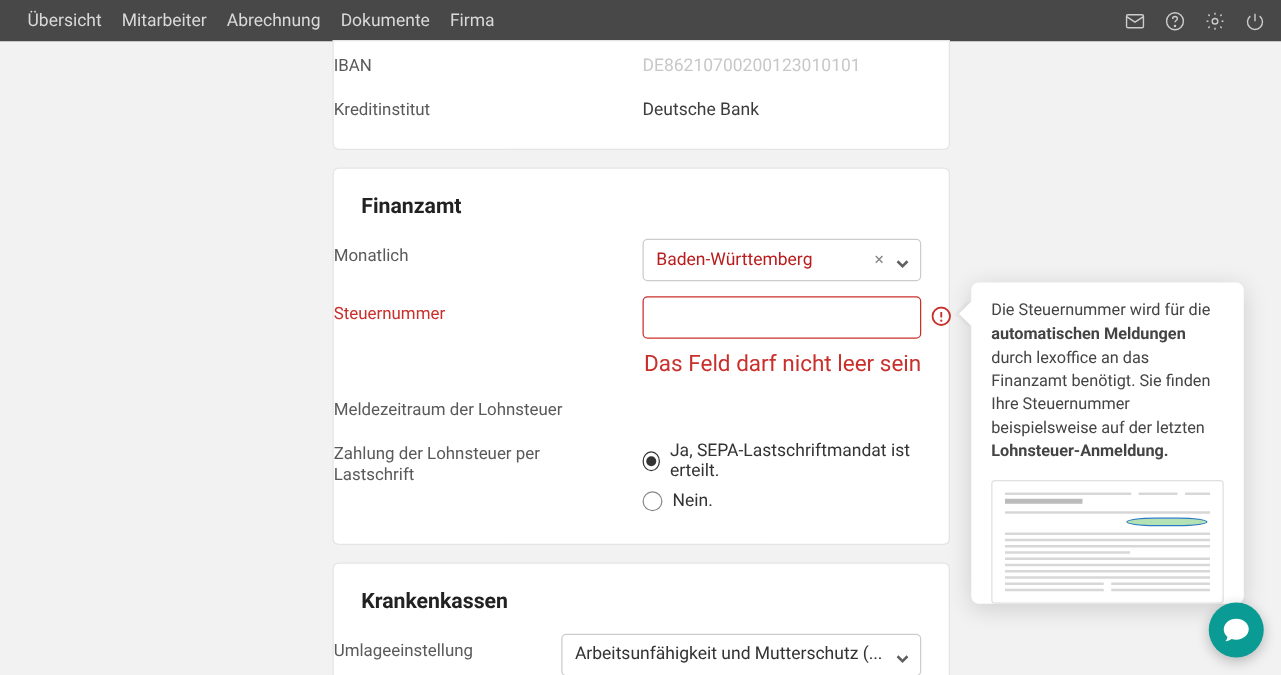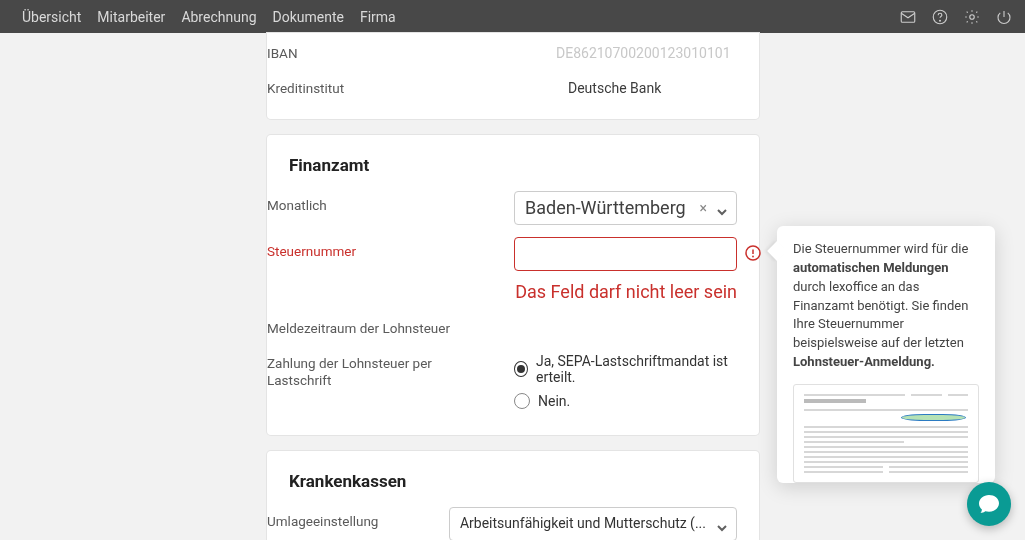--- a/index.html
+++ b/index.html
@@ -14,22 +14,22 @@
   .nav-icons svg{width:18px;height:18px;stroke:#ccc;fill:none;stroke-width:1.5;}
   
   .main{margin-left:267px;width:492px;}
   .card{background:#fff;border-radius:4px;box-shadow:0 0 0 1px #e4e4e4;margin-bottom:16px;}
   .card.cut{border-top-left-radius:0;border-top-right-radius:0;}
   .card h2{font-size:17px;font-weight:700;color:#222;padding:20px 22px 10px 22px;}
   .row{display:flex;align-items:flex-start;padding:6px 22px 6px 0;}
   .row .lbl{width:247px;text-align:left;padding-right:18px;color:#5a5a5a;font-size:13.5px;padding-top:6px;line-height:1.25;}
   .row .lbl.err{color:#c9302c;}
   .row .ctrl{flex:1;position:relative;}
-  .val-static{color:#3c3c3c;font-size:14px;padding-top:6px;display:block;margin-left:42px;}
-  select,input[type=text]{width:100%;height:34px;border:1px solid #ccc;border-radius:4px;padding:0 10px;font-size:18px;background:#fff;color:#404040;font-family:inherit;}
+  .val-static{color:#3c3c3c;font-size:14px;padding-top:6px;display:block;}
+  select,input[type=text]{width:100%;height:34px;border:1px solid #ccc;border-radius:4px;padding:0 10px;font-size:14px;background:#fff;color:#b91c1c;font-family:inherit;}
   .combo{position:relative;}
   .combo-clear{position:absolute;right:30px;top:9px;cursor:pointer;color:#888;font-size:14px;}
   .combo-chevron,.sel-chevron{position:absolute;right:10px;top:13px;pointer-events:none;color:#666;}
   .combo-chevron svg,.sel-chevron svg{width:10px;height:10px;stroke:#606060;fill:none;stroke-width:2;}
   input.err{border-color:#c9302c;}
   .err-icon{position:absolute;right:-24px;top:8px;color:#c9302c;}
   .err-icon svg{width:16px;height:16px;}
   .err-msg{color:#c9302c;font-size:18px;text-align:right;padding:4px 22px 6px 0;}
   .radio-row{display:flex;align-items:center;gap:8px;padding:4px 0;cursor:pointer;}
   .radio{width:16px;height:16px;border:1.5px solid #888;border-radius:50%;display:inline-flex;align-items:center;justify-content:center;}
@@ -96,21 +96,21 @@
 
 <div class="main">
 
   <div class="card cut" style="padding-top:0;">
     <div class="row">
       <div class="lbl">IBAN</div>
       <div class="ctrl">
           <span class="val-static" style="color:#c8c8c8">DE86210700200123010101</span>
         </div>
     </div>
-    <div class="row" style="padding-bottom:22px;gap:12px;">
+    <div class="row" style="padding-bottom:22px;">
       <div class="lbl">Kreditinstitut</div>
       <div class="ctrl">
           <span class="val-static">Deutsche Bank</span>
         </div>
     </div>
   </div>
 
   <div class="card">
     <h2>Finanzamt</h2>
 

